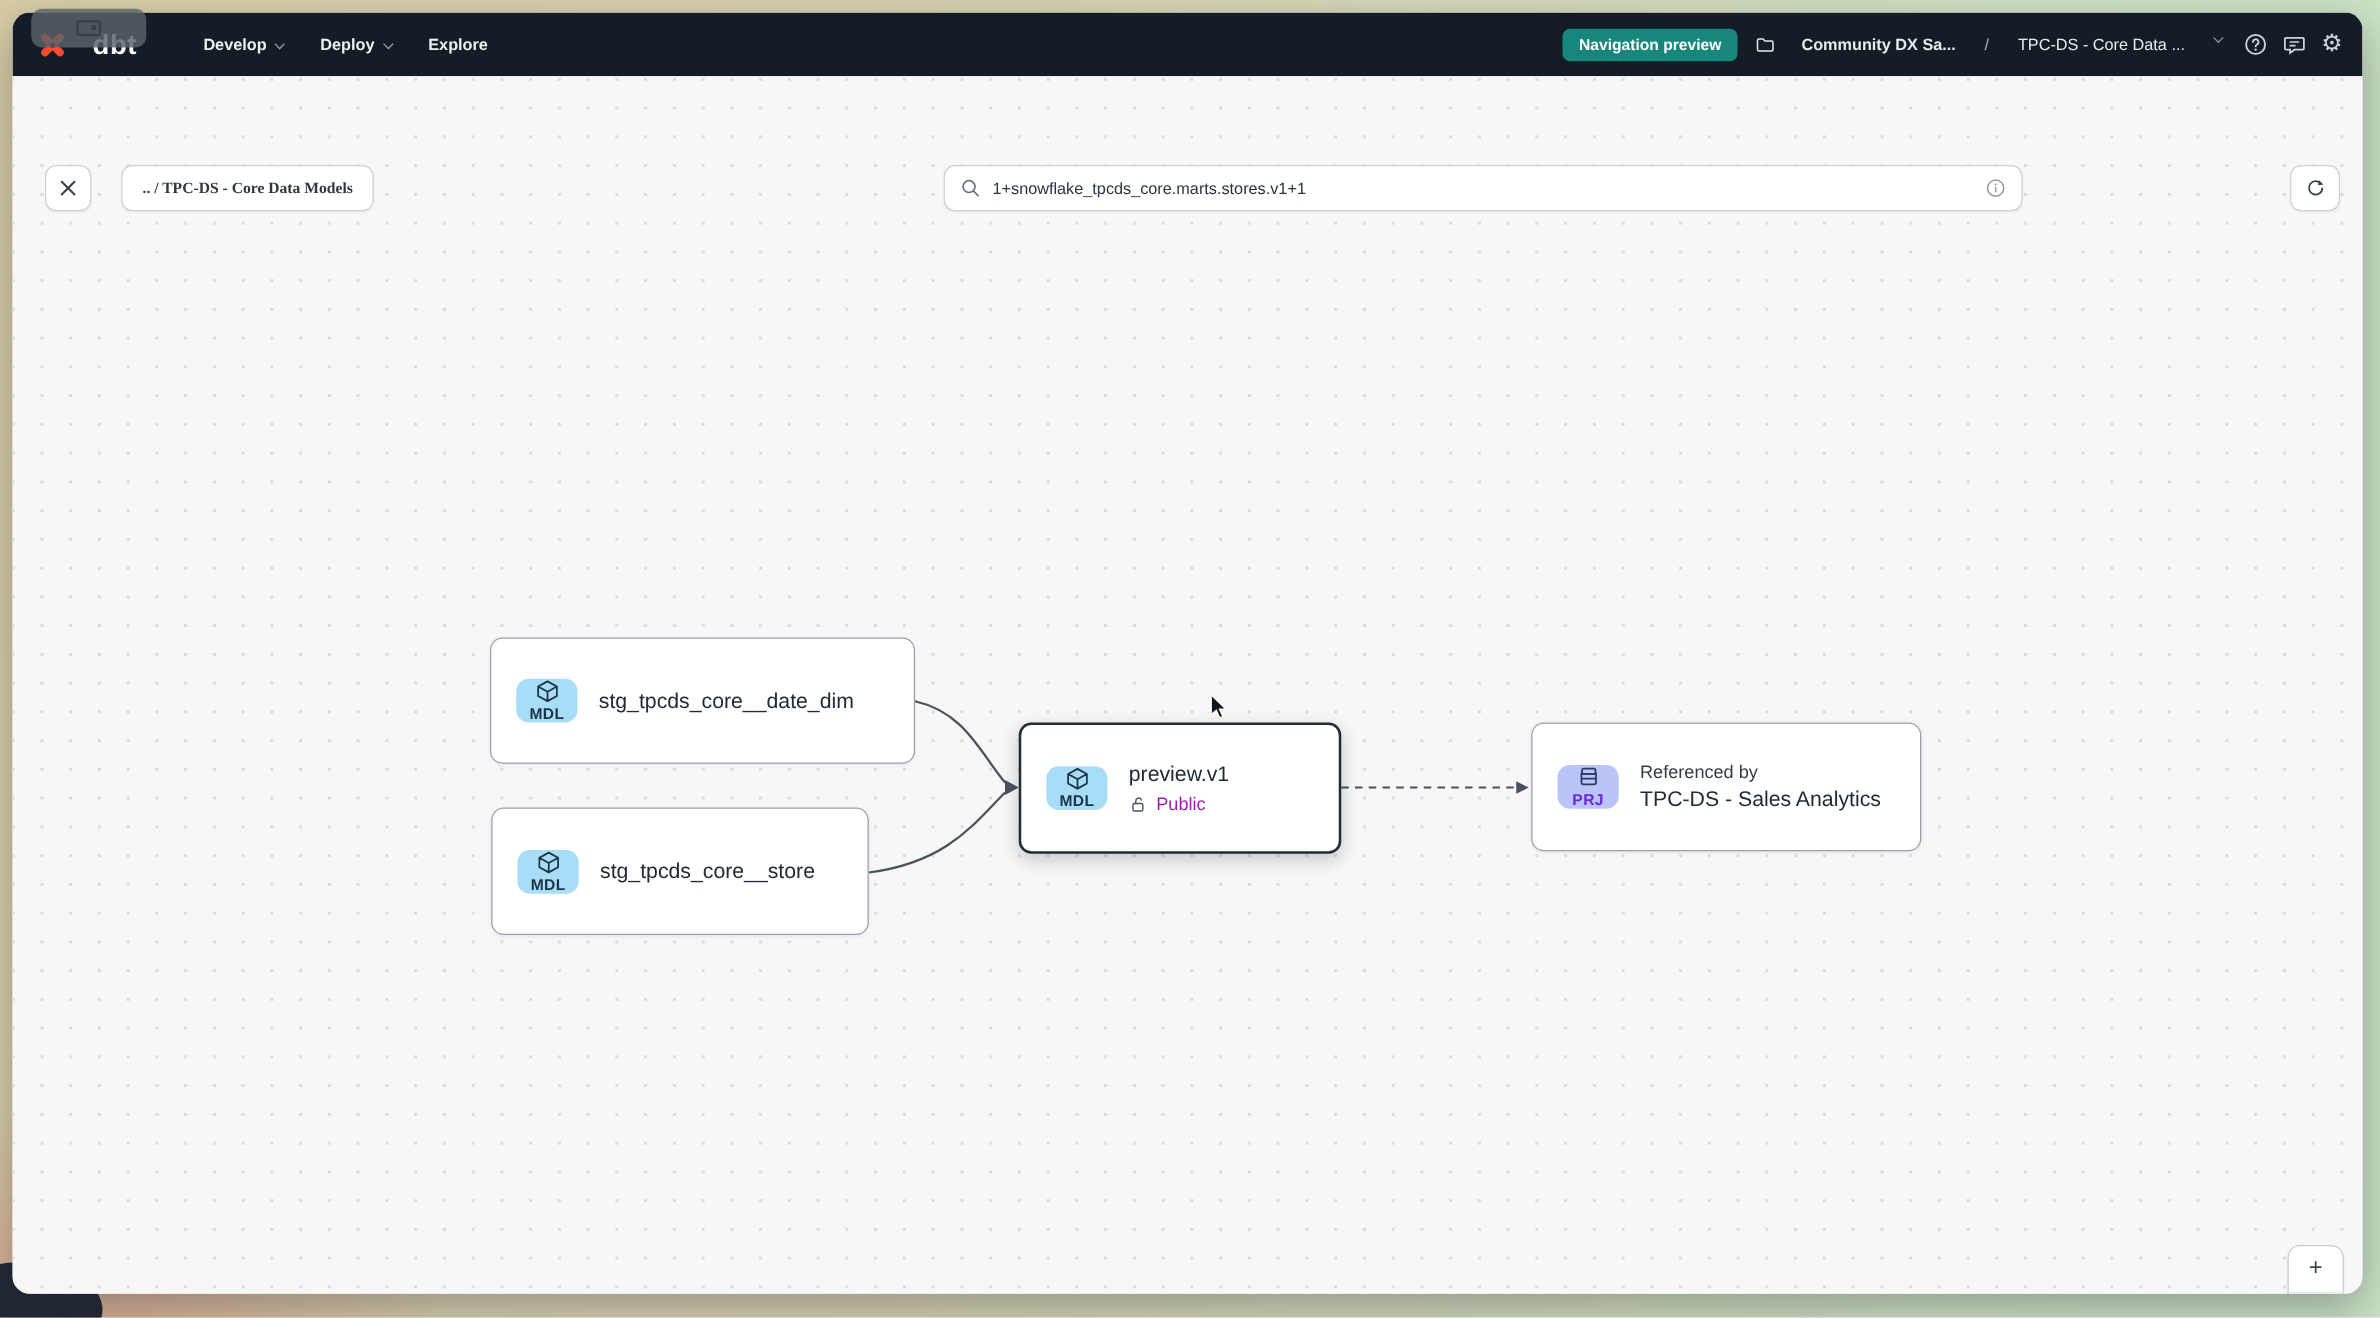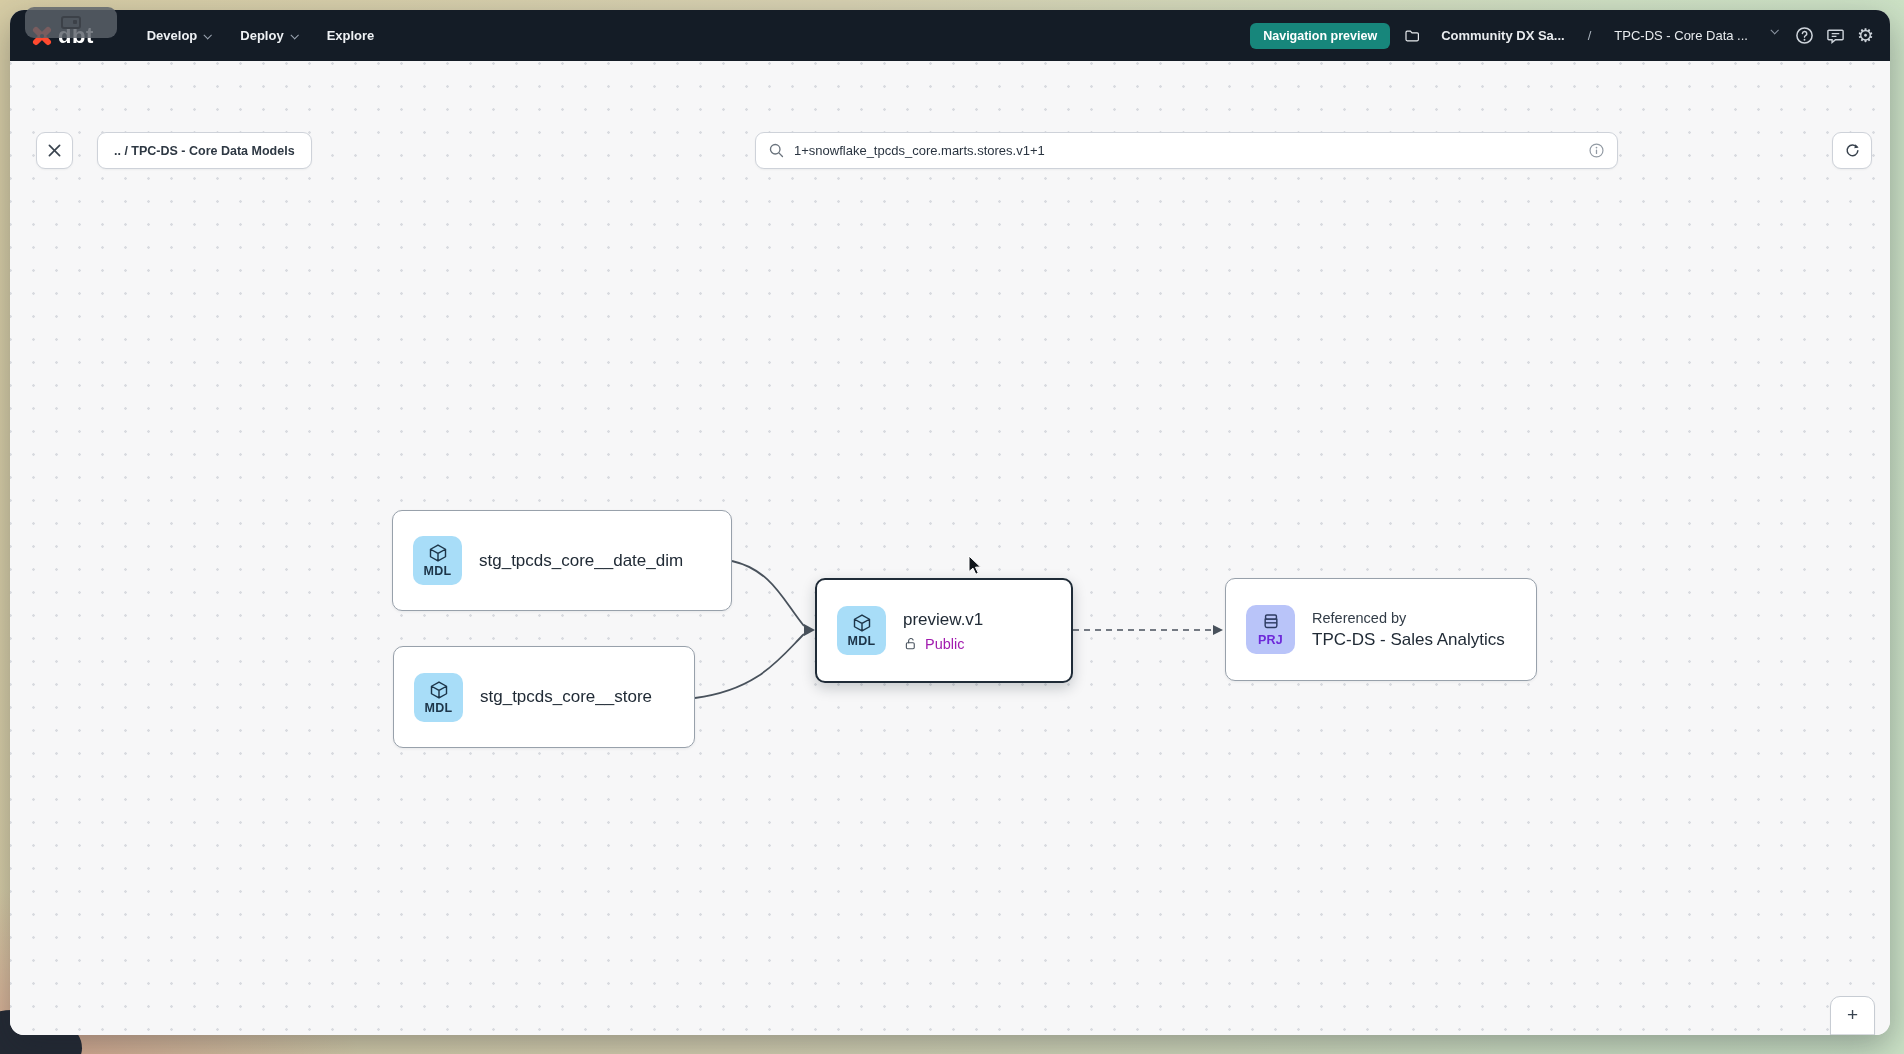--- a/index.html
+++ b/index.html
@@ -15,21 +15,21 @@
     background:#232933; border-radius:40% 60% 50% 50%; }
 
   
   .window { position:absolute; left:10px; top:10px; width:1880px; height:1025px;
     background:#f8f8f9; border-radius:14px; overflow:hidden;
     box-shadow:0 12px 34px rgba(30,35,45,.35); }
 
   
   .navbar { height:51px; background:#141c26; display:flex; align-items:center;
     padding:0 16px 0 20px; color:#f2f4f6; }
-  .logo { display:flex; align-items:center; gap:4px; margin-right:28px; }
+  .logo { display:flex; align-items:center; gap:20px; margin-right:28px; }
   .logo-text { font-size:22px; font-weight:700; color:#fff; letter-spacing:.5px; }
   .menu { display:flex; align-items:center; gap:30px;padding-left:25px; }
   .menu-item { display:flex; align-items:center; gap:7px; font-size:13px;
     font-weight:700; color:#eef1f4; cursor:pointer; }
   .chev { width:6px; height:6px; border-right:1.6px solid #9aa4b0;
     border-bottom:1.6px solid #9aa4b0; transform:rotate(45deg) translateY(-1px); }
   .nav-right { margin-left:auto; display:flex; align-items:center; gap:14px; }
   .preview-badge { background:#17867b; color:#fff; font-size:12.5px; font-weight:700;
     padding:6px 13px; border-radius:6px; white-space:nowrap; }
   .breadcrumb { display:flex; gap:21px; font-size:13px;
@@ -46,35 +46,35 @@
   .main { position:relative; width:100%; height:974px;
     background-color:#f7f7f8;
     background-image:radial-gradient(circle, #d9dbe0 1.3px, transparent 1.45px);
     background-size:23px 23px; background-position:12px 14px; }
 
   .btn-box { position:absolute; background:#fff; border:1px solid #ced2d9;
     border-radius:9px; display:flex; align-items:center; justify-content:center;
     box-shadow:0 1px 2px rgba(20,30,40,.05); cursor:pointer; }
   .close-btn { left:26px; top:71px; width:37px; height:37px; }
   .path-chip { left:87px; top:71px; height:37px; padding:0 16px; font-size:12.5px;
-    color:#2e3843; font-weight:600; white-space:nowrap; }
+    color:#2e3843; font-weight:600; white-space:nowrap;font-family:Liberation Serif, serif; }
   .search-bar { left:745px; top:71px; width:863px; height:37px;
     justify-content:flex-start; padding:0 12px; gap:9px; cursor:text; }
   .search-bar input { border:none; outline:none; flex:1; font-size:13px;
     color:#2a3440; font-family:"Liberation Sans", sans-serif; background:transparent; }
   .refresh-btn { left:1822px; top:71px; width:40px; height:37px; }
 
   
   .edges { position:absolute; inset:0; pointer-events:none; }
   .node { position:absolute; background:#fff; border:1.5px solid #98a1ab;
     border-radius:10px; display:flex; align-items:center; gap:17px;
     padding:0 20px; box-shadow:0 1px 3px rgba(20,30,40,.07); cursor:pointer; }
   .node.selected { border:2.5px solid #1f2b37;
     box-shadow:0 5px 14px rgba(20,30,40,.22); }
-  .node-badge { width:49px; height:49px; border-radius:10px; display:flex;
+  .node-badge { width:49px; height:35px; border-radius:10px; display:flex;
     flex-direction:column; align-items:center; justify-content:center;
     flex-shrink:0; }
   .badge-mdl { background:#a8ddf8; color:#1c3448; }
   .badge-prj { background:#b9c4f9; color:#6d28d9; }
   .node-badge .acr { font-size:12.5px; font-weight:700; letter-spacing:.3px;
     margin-top:1px; }
   .node-label { font-size:17px; font-weight:500; color:#212b36;
     white-space:nowrap; }
   .node-sub { display:flex; align-items:center; gap:7px; margin-top:6px;
     font-size:14.5px; font-weight:500; color:#a21caf; }

